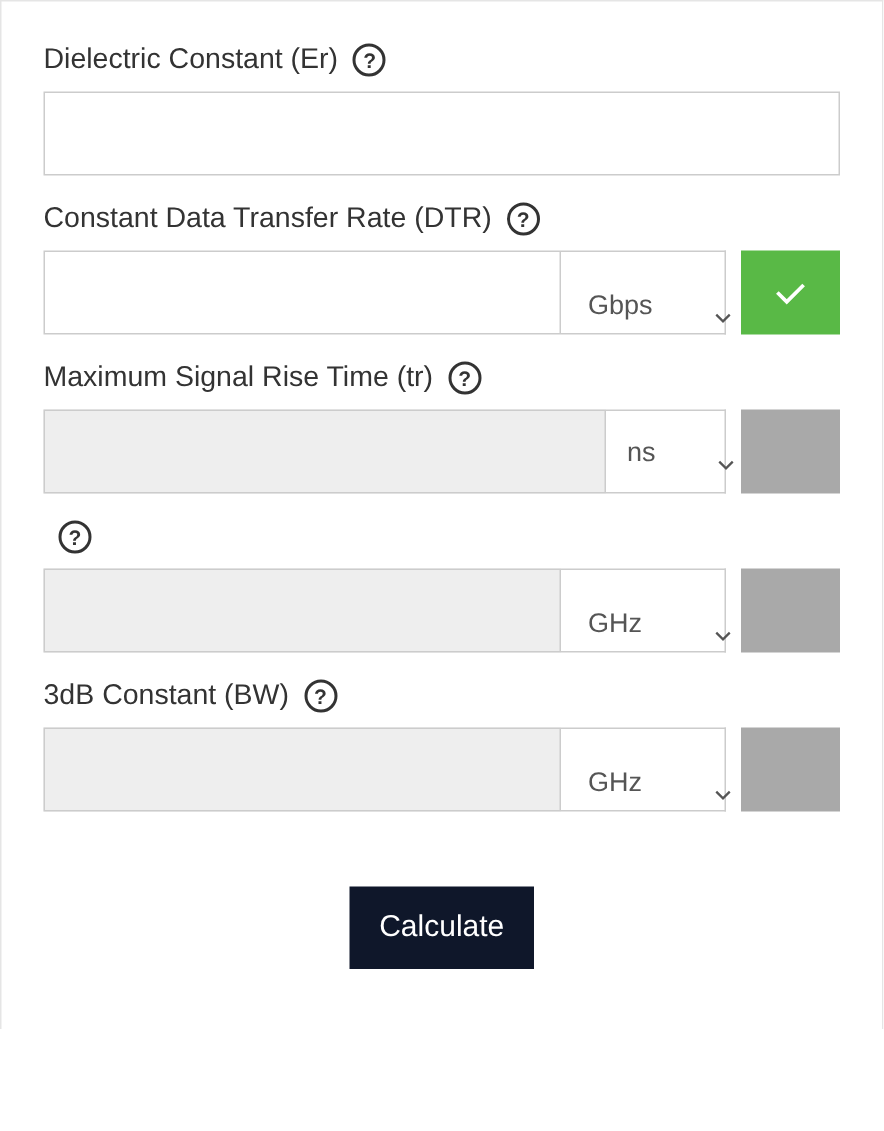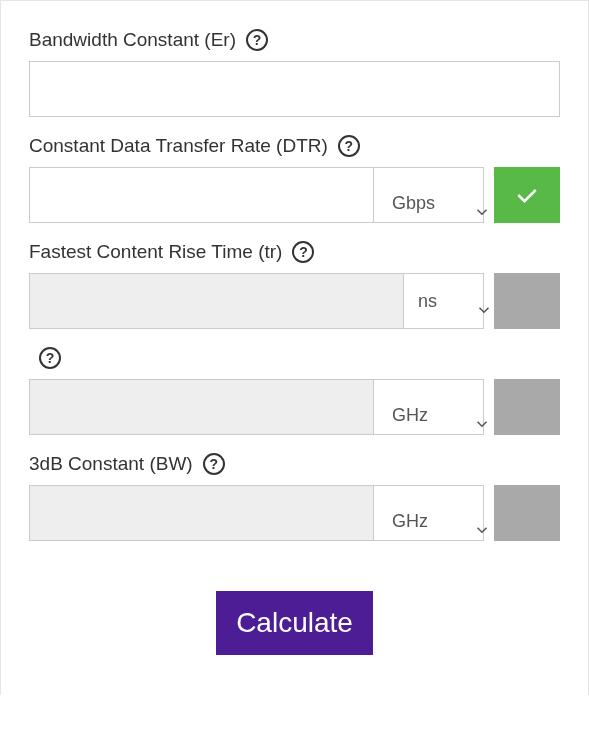--- a/index.html
+++ b/index.html
@@ -84,37 +84,37 @@
   }
   .status-btn.green { background: #59b946; }
   .status-btn.grey  { background: #a9a9a9; cursor: default; }
   .check-mark svg { display:block; }
   .calc-row {
     display:flex;
     justify-content:center;
     margin-top: 50px;
   }
   .calc-btn {
-    background: #4c1d95;
+    background: #0f172a;
     color: #fff;
-    font-size: 28px;
+    font-size: 20px;
     font-weight: 400;
     border: none;
     padding: 16px 20px;
     cursor: pointer;
   }
 </style>
 </head>
 <body>
 
 <div class="panel">
 
   <div class="group">
     <div class="label-row">
-      <span>Bandwidth Constant (Er)</span>
+      <span>Dielectric Constant (Er)</span>
       <span class="help-icon">?</span>
     </div>
     <div class="control-row">
       <input class="text-input" value="" style="">
     </div>
   </div>
 
   <div class="group">
     <div class="label-row">
       <span>Constant Data Transfer Rate (DTR)</span>
@@ -135,21 +135,21 @@
           <svg width="30" height="30" viewBox="0 0 24 24">
               <path d="M5 12l5 5L19 8" fill="none" stroke="#fff" stroke-width="2"></path>
             </svg>
         </span>
       </div>
     </div>
   </div>
 
   <div class="group">
     <div class="label-row">
-      <span>Fastest Content Rise Time (tr)</span>
+      <span>Maximum Signal Rise Time (tr)</span>
       <span class="help-icon">?</span>
     </div>
     <div class="control-row">
       <input class="text-input disabled" disabled="" value="" style="">
       <div class="unit-select narrow">
         <span>ns</span>
         <span class="chevron">
           <svg width="18" height="18" viewBox="0 0 24 24">
               <path d="M6 9l6 6 6-6" fill="none" stroke="#555" stroke-width="2"></path>
             </svg>

